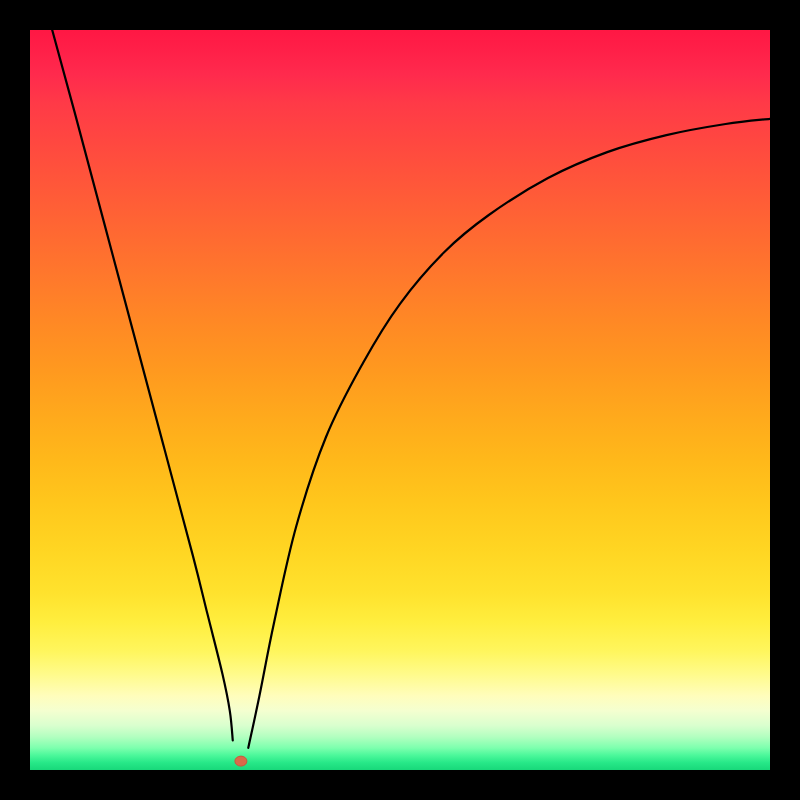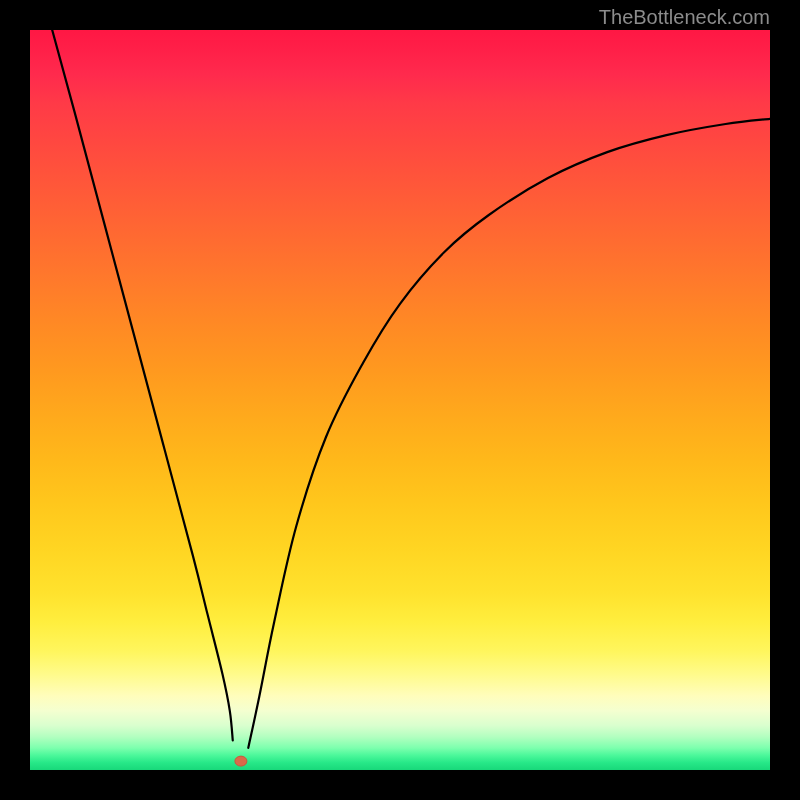--- a/index.html
+++ b/index.html
@@ -85,15 +85,14 @@
 <div class="frame">
 
   <div class="plot-area">
     <svg class="svg-layer" viewBox="0 0 740 740" preserveAspectRatio="none">
       <path id="left-arm" class="curve-path" d="M 22.2 0 C 26.195999999999998 14.651999999999996, 35.076 46.76799999999998, 44.4 81.39999999999998 C 53.724 116.03199999999998, 63.344 152.43999999999997, 74 192.39999999999998 C 84.656 232.35999999999999, 92.94400000000002 263.44000000000005, 103.60000000000001 303.40000000000003 C 114.256 343.36, 122.54399999999998 374.44, 133.2 414.4 C 143.856 454.35999999999996, 154.80800000000002 494.76399999999995, 162.8 525.4 C 170.792 556.036, 172.272 563.288, 177.6 584.6 C 182.928 605.912, 188.404 626.4839999999999, 192.4 643.8 C 196.39600000000002 661.116, 197.9352 668.8119999999999, 199.8 680.8 C 201.6648 692.788, 202.22719999999998 705.072, 202.75999999999996 710.4"></path>
       <path id="right-arm" class="curve-path" d="M 218.29999999999998 717.8 C 220.29799999999997 708.476, 224.738 688.644, 229.4 666 C 234.062 643.356, 237.54000000000002 622.636, 244.20000000000002 592 C 250.86 561.364, 257.07599999999996 529.0999999999999, 266.4 495.79999999999995 C 275.724 462.49999999999994, 284.012 436.304, 296 407 C 307.988 377.696, 319.68 356.97599999999994, 333 332.99999999999994 C 346.32 309.02399999999994, 355.348 293.78, 370 273.8 C 384.652 253.82000000000002, 398.41600000000005 237.984, 414.40000000000003 222 C 430.384 206.016, 440.15200000000004 198.32, 458.8 185 C 477.448 171.68, 496.688 159.322, 518 148 C 539.312 136.678, 555.888 129.8256, 577.2 122.10000000000002 C 598.5120000000001 114.37440000000004, 615.088 110.14160000000004, 636.4 105.08000000000004 C 657.712 100.01840000000004, 676.9519999999999 96.91040000000004, 695.5999999999999 93.98000000000002 C 714.2479999999999 91.0496, 732.008 89.73239999999997, 740 88.79999999999995"></path>
       <ellipse id="marker-dot" class="dot" rx="6" ry="5" cx="210.89999999999998" cy="731.12"></ellipse>
     </svg>
   </div>
 
-  <div class="watermark">TheBottleneck.com</div>
 
 </div>
 
 </body></html>

